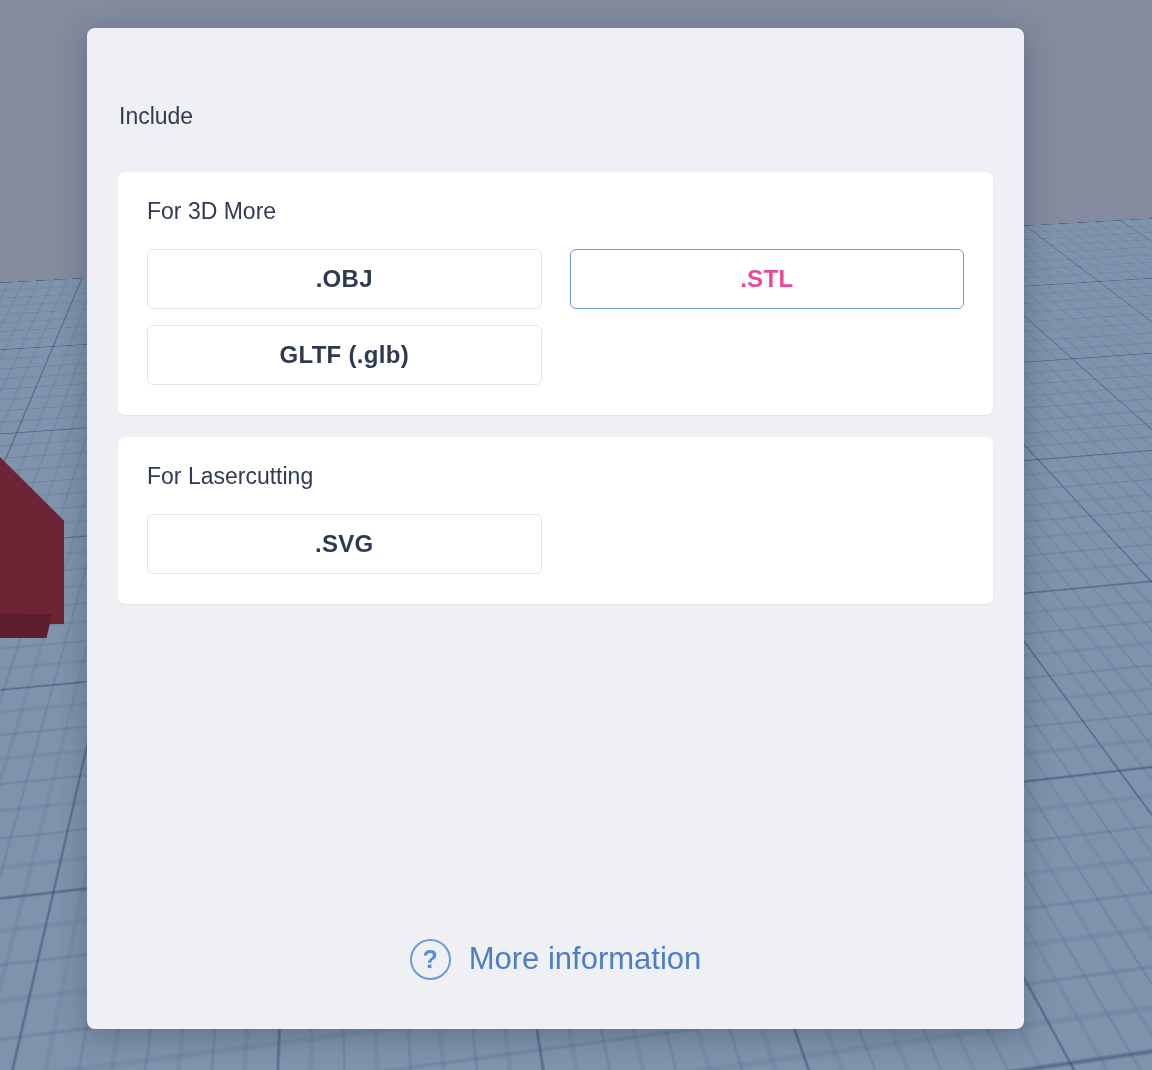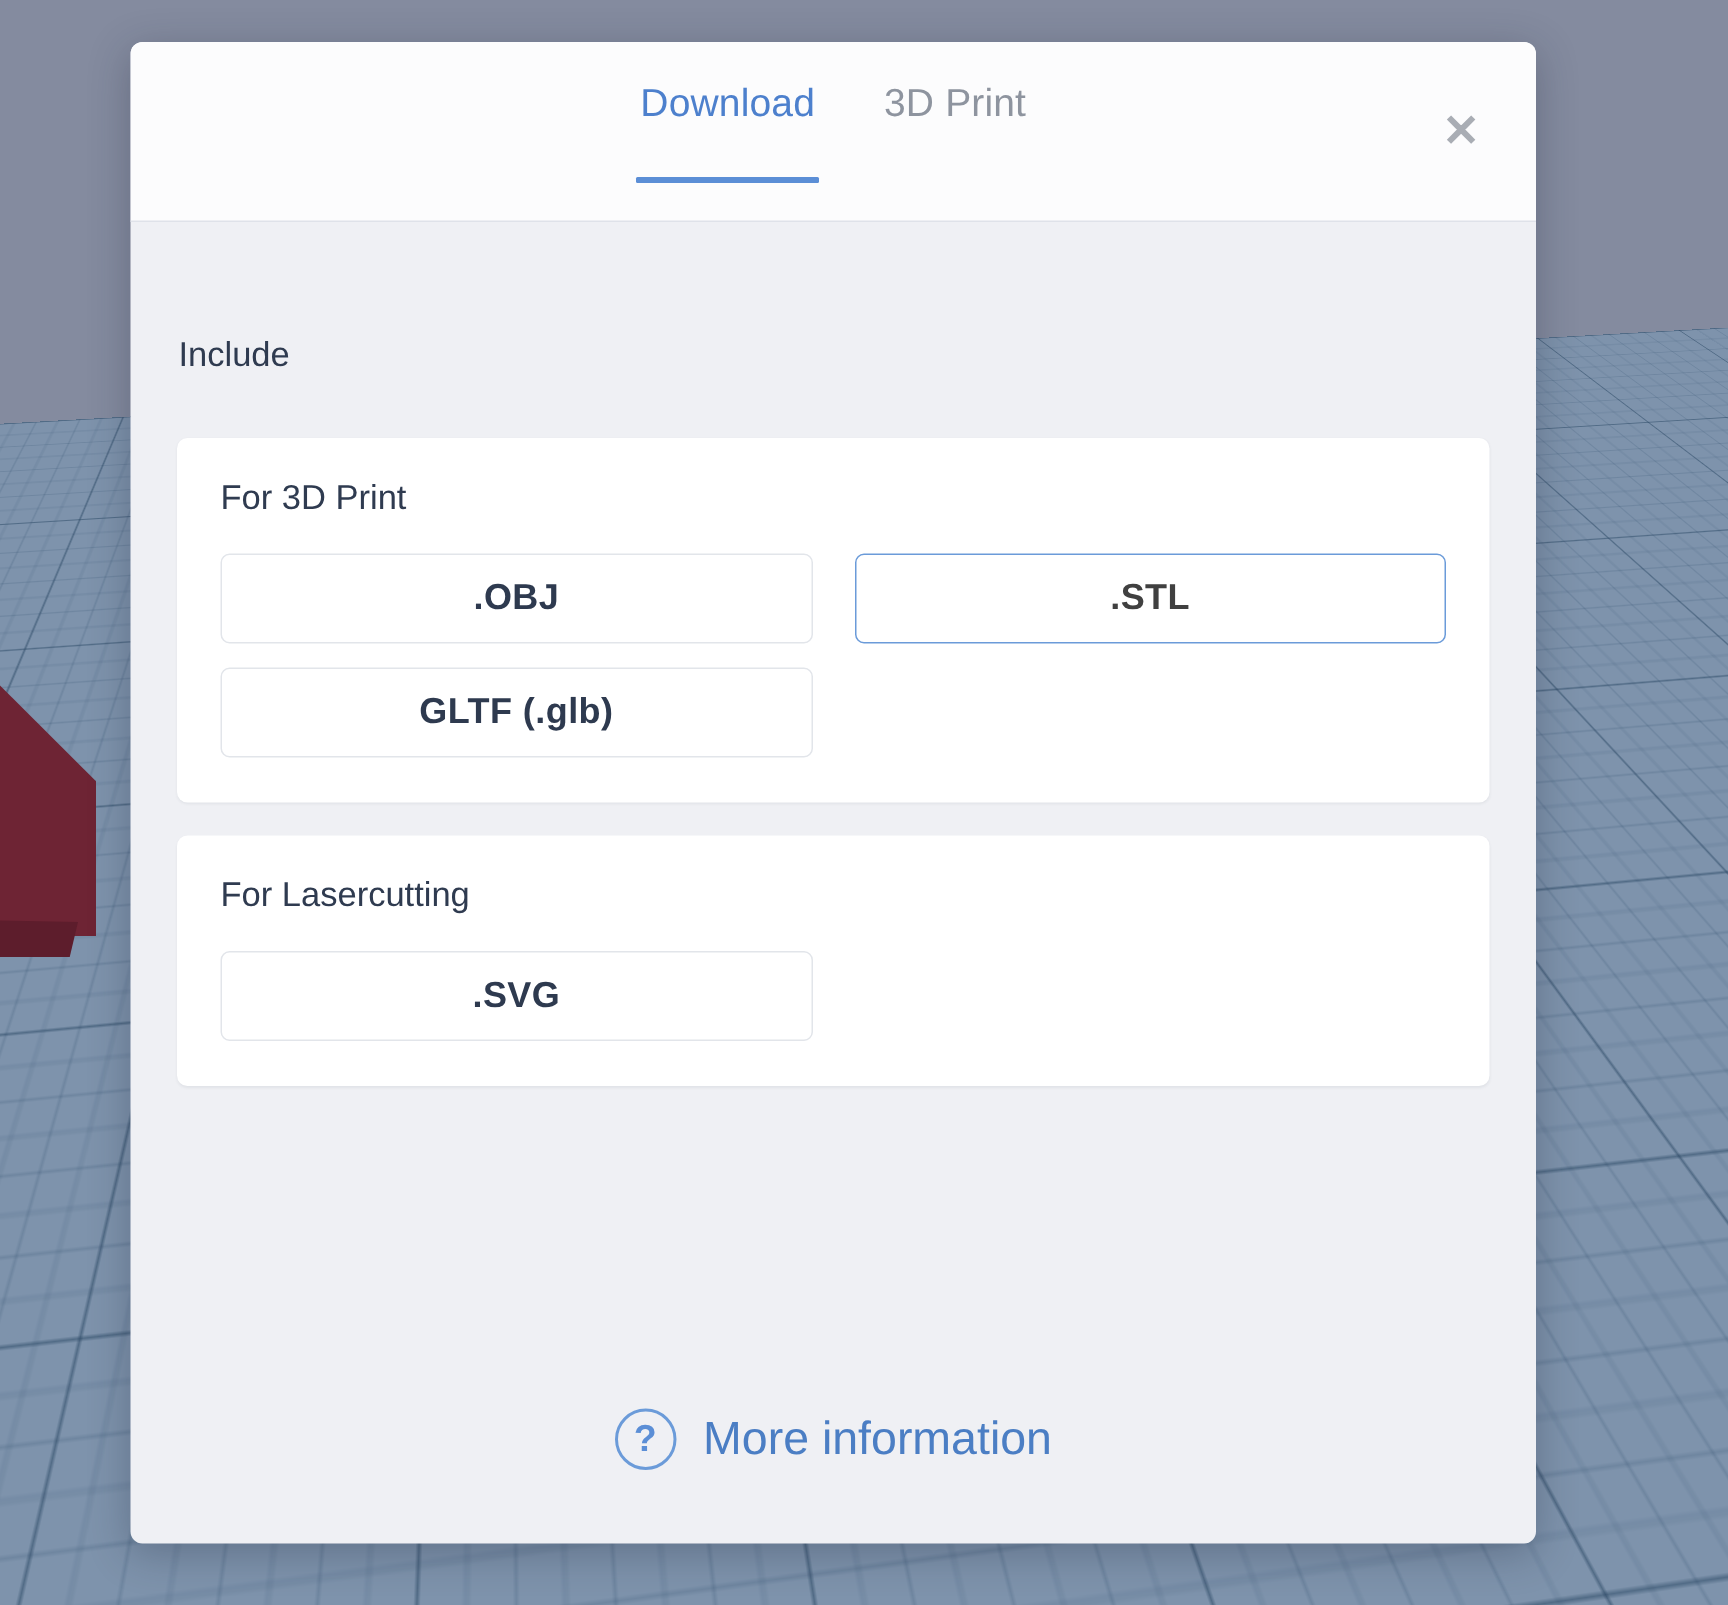--- a/index.html
+++ b/index.html
@@ -221,21 +221,21 @@
     font-weight: bold;
     color: #2e3a4f;
     letter-spacing: 0.3px;
     cursor: pointer;
     display: flex;
     align-items: center;
     justify-content: center;
   }
   .format-btn.hover {
     border: 1.5px solid #6b9bd9;
-    color: #404040;
+    color: #ec4899;
   }
 
   
   #dialog-footer {
     flex: 0 0 auto;
     height: 140px;
     display: flex;
     align-items: center;
     justify-content: center;
   }
@@ -268,41 +268,30 @@
 <body>
 
 <div id="viewport">
   <div id="workplane"></div>
   <div id="shape-body"></div>
   <div id="shape-base"></div>
 </div>
 
 <div id="dialog">
 
-  <div id="dialog-header">
-    <div id="tabstrip">
-      <div class="tab active">
-        <span>Download</span>
-      </div>
-      <div class="tab">
-        <span>3D Print</span>
-      </div>
-    </div>
-    <div id="close-button">✕</div>
-  </div>
 
   <div id="dialog-body">
 
     <div id="include-row">
       <div id="include-label">Include</div>
 
     </div>
 
     <div class="card" id="card-3dprint">
-      <div class="card-title">For 3D Print</div>
+      <div class="card-title">For 3D More</div>
       <div class="btn-grid">
         <button class="format-btn">.OBJ</button>
         <button class="format-btn hover">.STL</button>
         <button class="format-btn">GLTF (.glb)</button>
       </div>
     </div>
 
     <div class="card" id="card-laser">
       <div class="card-title">For Lasercutting</div>
       <div class="btn-grid single">

